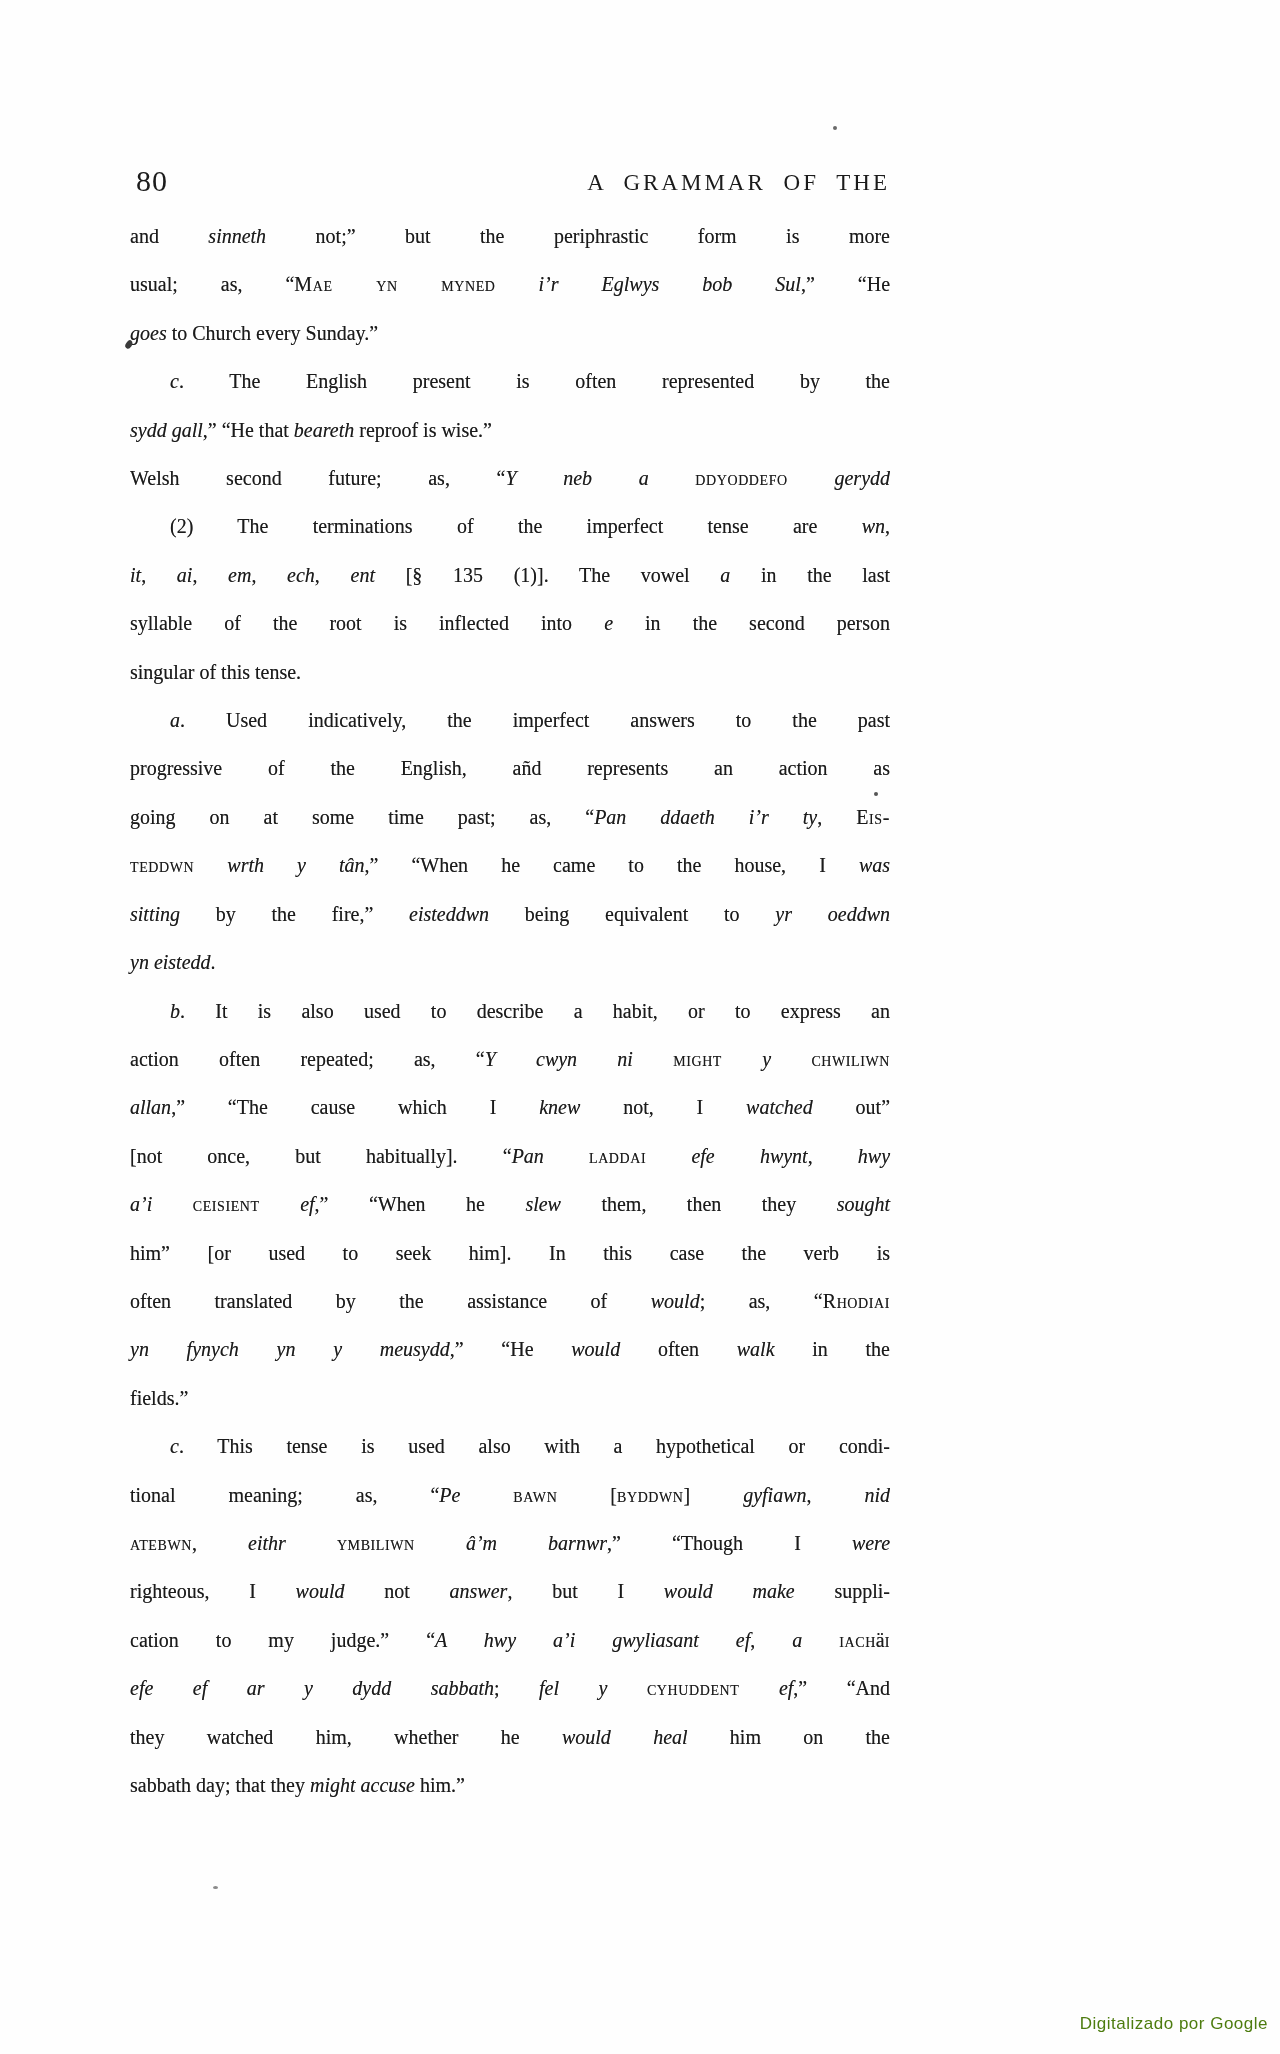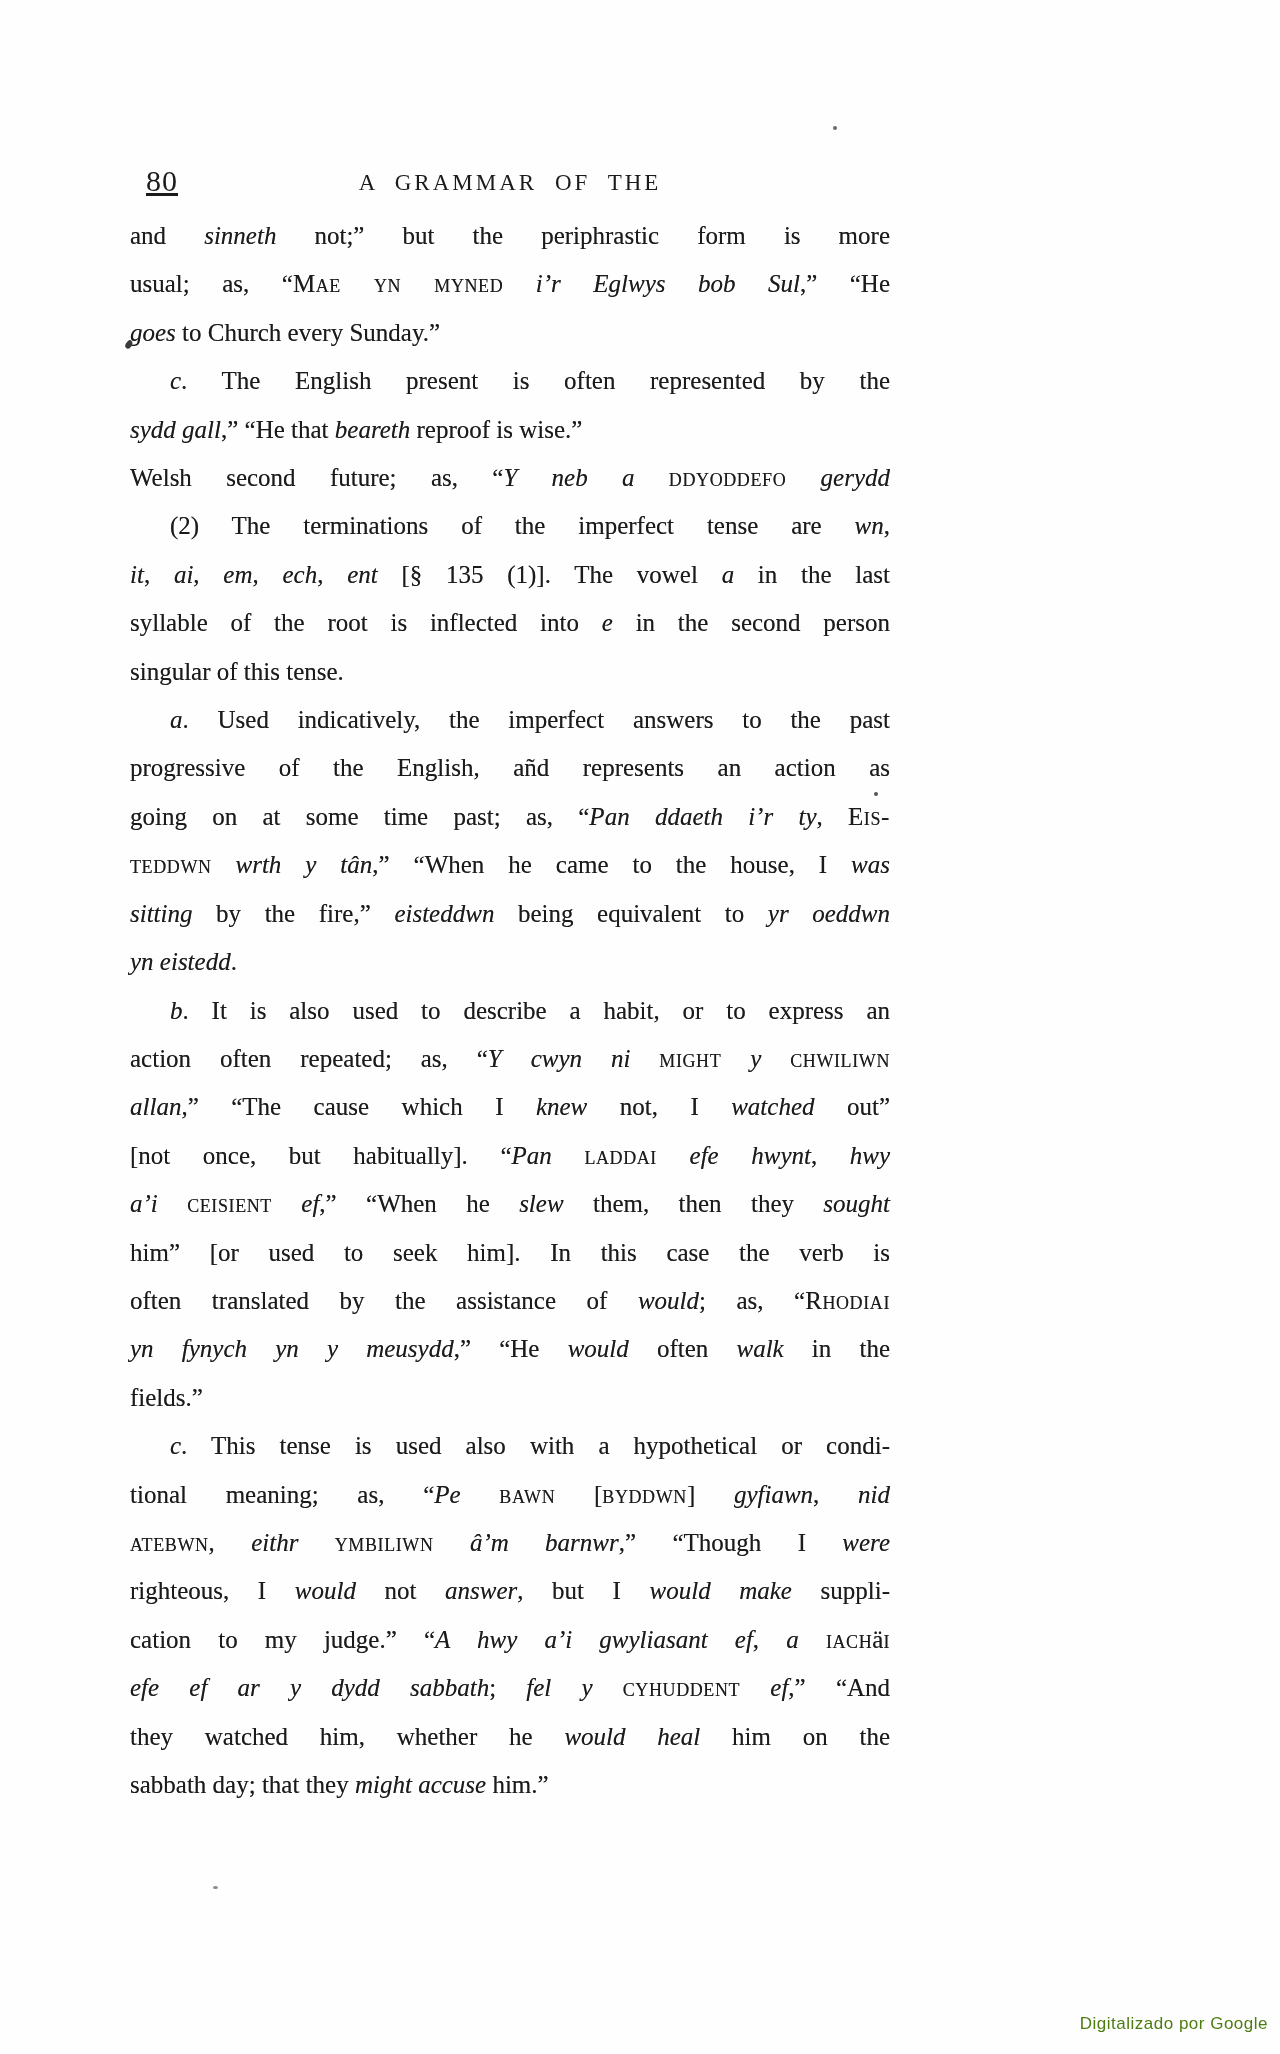--- a/index.html
+++ b/index.html
@@ -10,34 +10,34 @@
     color:#1b1b1b;
     position:relative;
     overflow:hidden;
   }
   .page{position:absolute;inset:0;background:#fefefe;}
   
   .page-header{
     position:absolute;top:164px;left:130px;width:760px;height:44px;
   }
   .page-number{
-    position:absolute;left:16px;top:0;
-    font-size:30px;letter-spacing:1px;text-decoration:underline;
+    position:absolute;left:6px;top:0;
+    font-size:30px;letter-spacing:1px;
   }
   .running-title{
     position:absolute;left:0;right:0;top:6px;
-    text-align:center;
+    text-align:right;
     font-size:23px;
     letter-spacing:3px;
     word-spacing:9px;
   }
   
   .body-text{
     position:absolute;top:212px;left:130px;width:760px;
-    font-size:25px;
+    font-size:20px;
     text-shadow:0 0 0.5px rgba(20,20,20,.55);
   }
   .para{margin:0;}
   .line{
     line-height:48.4px;
     min-height:48.4px;
     text-align:justify;
     text-align-last:justify;
     white-space:normal;
   }

